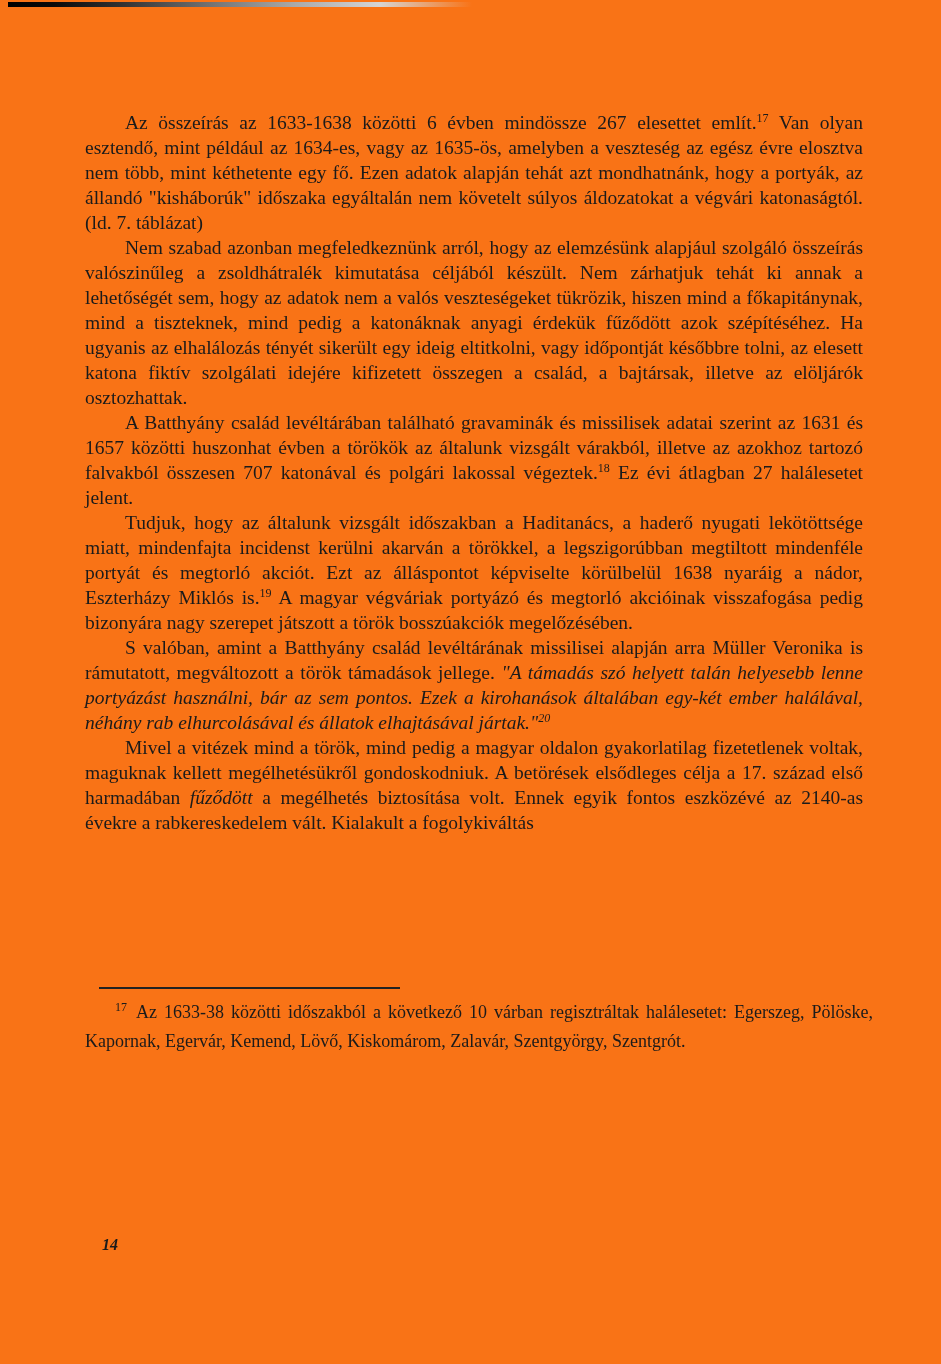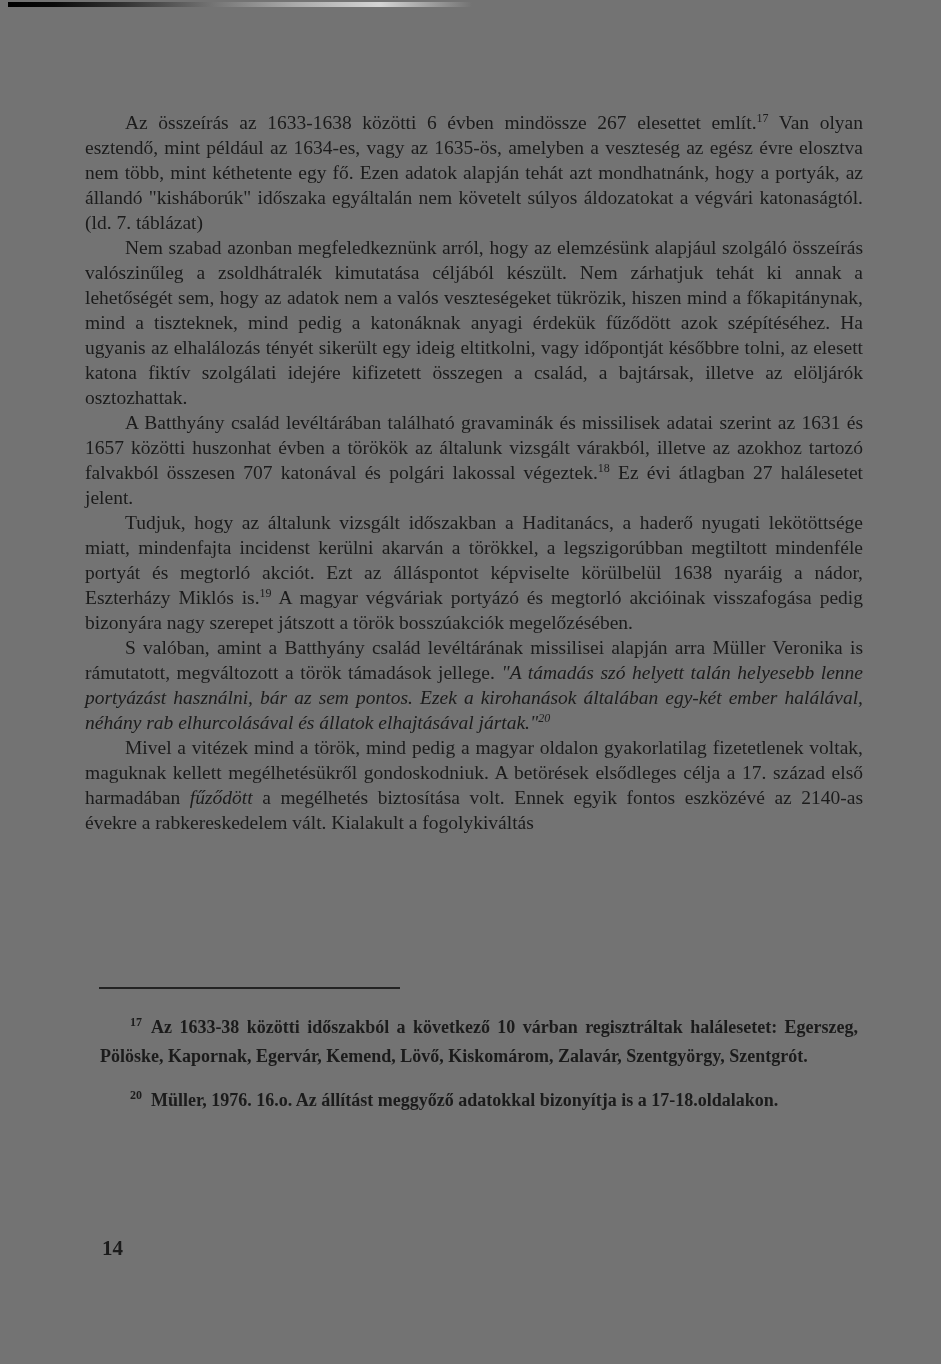--- a/index.html
+++ b/index.html
@@ -4,21 +4,21 @@
 <style>
   html, body {
     margin: 0;
     padding: 0;
     background: #e8e8e8;
   }
   .page {
     position: relative;
     width: 941px;
     height: 1364px;
-    background: #737373;
+    background: #f97316;
     font-family: "Liberation Serif", "DejaVu Serif", serif;
     color: #1b1b1b;
     overflow: hidden;
   }
   .scan-artifact {
     position: absolute;
     top: 2px;
     left: 8px;
     width: 464px;
     height: 5px;
@@ -54,32 +54,32 @@
   .footnotes {
     position: absolute;
     left: 85px;
     top: 998px;
     width: 788px;
     font-size: 18px;
     line-height: 29px;
     text-align: justify;
   }
   .fn {
-    margin: 15px;
+    margin: 0;
     text-indent: 30px;
-    font-weight: bold;
   }
   .fn sup {
     margin-right: 9px;
   }
   .page-num {
     position: absolute;
     left: 102px;
     top: 1236px;
-    font-size: 21px;
+    font-size: 16px;
+    font-style: italic;
     font-weight: bold;
   }
   em { font-style: italic; }
 </style>
 </head>
 <body>
 
 <div class="page">
   <div class="scan-artifact"></div>
 
@@ -89,17 +89,16 @@
       <p class="para"><span>A Batthyány család levéltárában található gravaminák és missilisek adatai szerint az 1631 és 1657 közötti huszonhat évben a törökök az általunk vizsgált várakból, illetve az azokhoz tartozó falvakból összesen 707 katonával és polgári lakossal végeztek.</span><sup>18</sup><span> Ez évi átlagban 27 halálesetet jelent.</span></p>
       <p class="para"><span>Tudjuk, hogy az általunk vizsgált időszakban a Haditanács, a haderő nyugati lekötöttsége miatt, mindenfajta incidenst kerülni akarván a törökkel, a legszigorúbban megtiltott mindenféle portyát és megtorló akciót. Ezt az álláspontot képviselte körülbelül 1638 nyaráig a nádor, Eszterházy Miklós is.</span><sup>19</sup><span> A magyar végváriak portyázó és megtorló akcióinak visszafogása pedig bizonyára nagy szerepet játszott a török bosszúakciók megelőzésében.</span></p>
       <p class="para"><span>S valóban, amint a Batthyány család levéltárának missilisei alapján arra Müller Veronika is rámutatott, megváltozott a török támadások jellege. </span><em>"A támadás szó helyett talán helyesebb lenne portyázást használni, bár az sem pontos. Ezek a kirohanások általában egy-két ember halálával, néhány rab elhurcolásával és állatok elhajtásával jártak."</em><sup style="font-style: italic;">20</sup></p>
       <p class="para"><span>Mivel a vitézek mind a török, mind pedig a magyar oldalon gyakorlatilag fizetetlenek voltak, maguknak kellett megélhetésükről gondoskodniuk. A betörések elsődleges célja a 17. század első harmadában </span><em>fűződött</em><span> a megélhetés biztosítása volt. Ennek egyik fontos eszközévé az 2140-as évekre a rabkereskedelem vált. Kialakult a  fogolykiváltás</span></p>
     </div>
 
   <div class="fn-rule"></div>
 
   <div class="footnotes">
       <p class="fn"><sup>17</sup><span>Az 1633-38 közötti időszakból a következő 10 várban regisztráltak halálesetet: Egerszeg, Pölöske, Kapornak, Egervár, Kemend, Lövő, Kiskomárom, Zalavár, Szentgyörgy, Szentgrót.</span></p>
-      <p class="fn"><sup>20</sup><span>Müller, 1976. 16.o. Az állítást meggyőző adatokkal bizonyítja is a 17-18.oldalakon.</span></p>
     </div>
 
   <div class="page-num">14</div>
 </div>
 
 </body></html>

